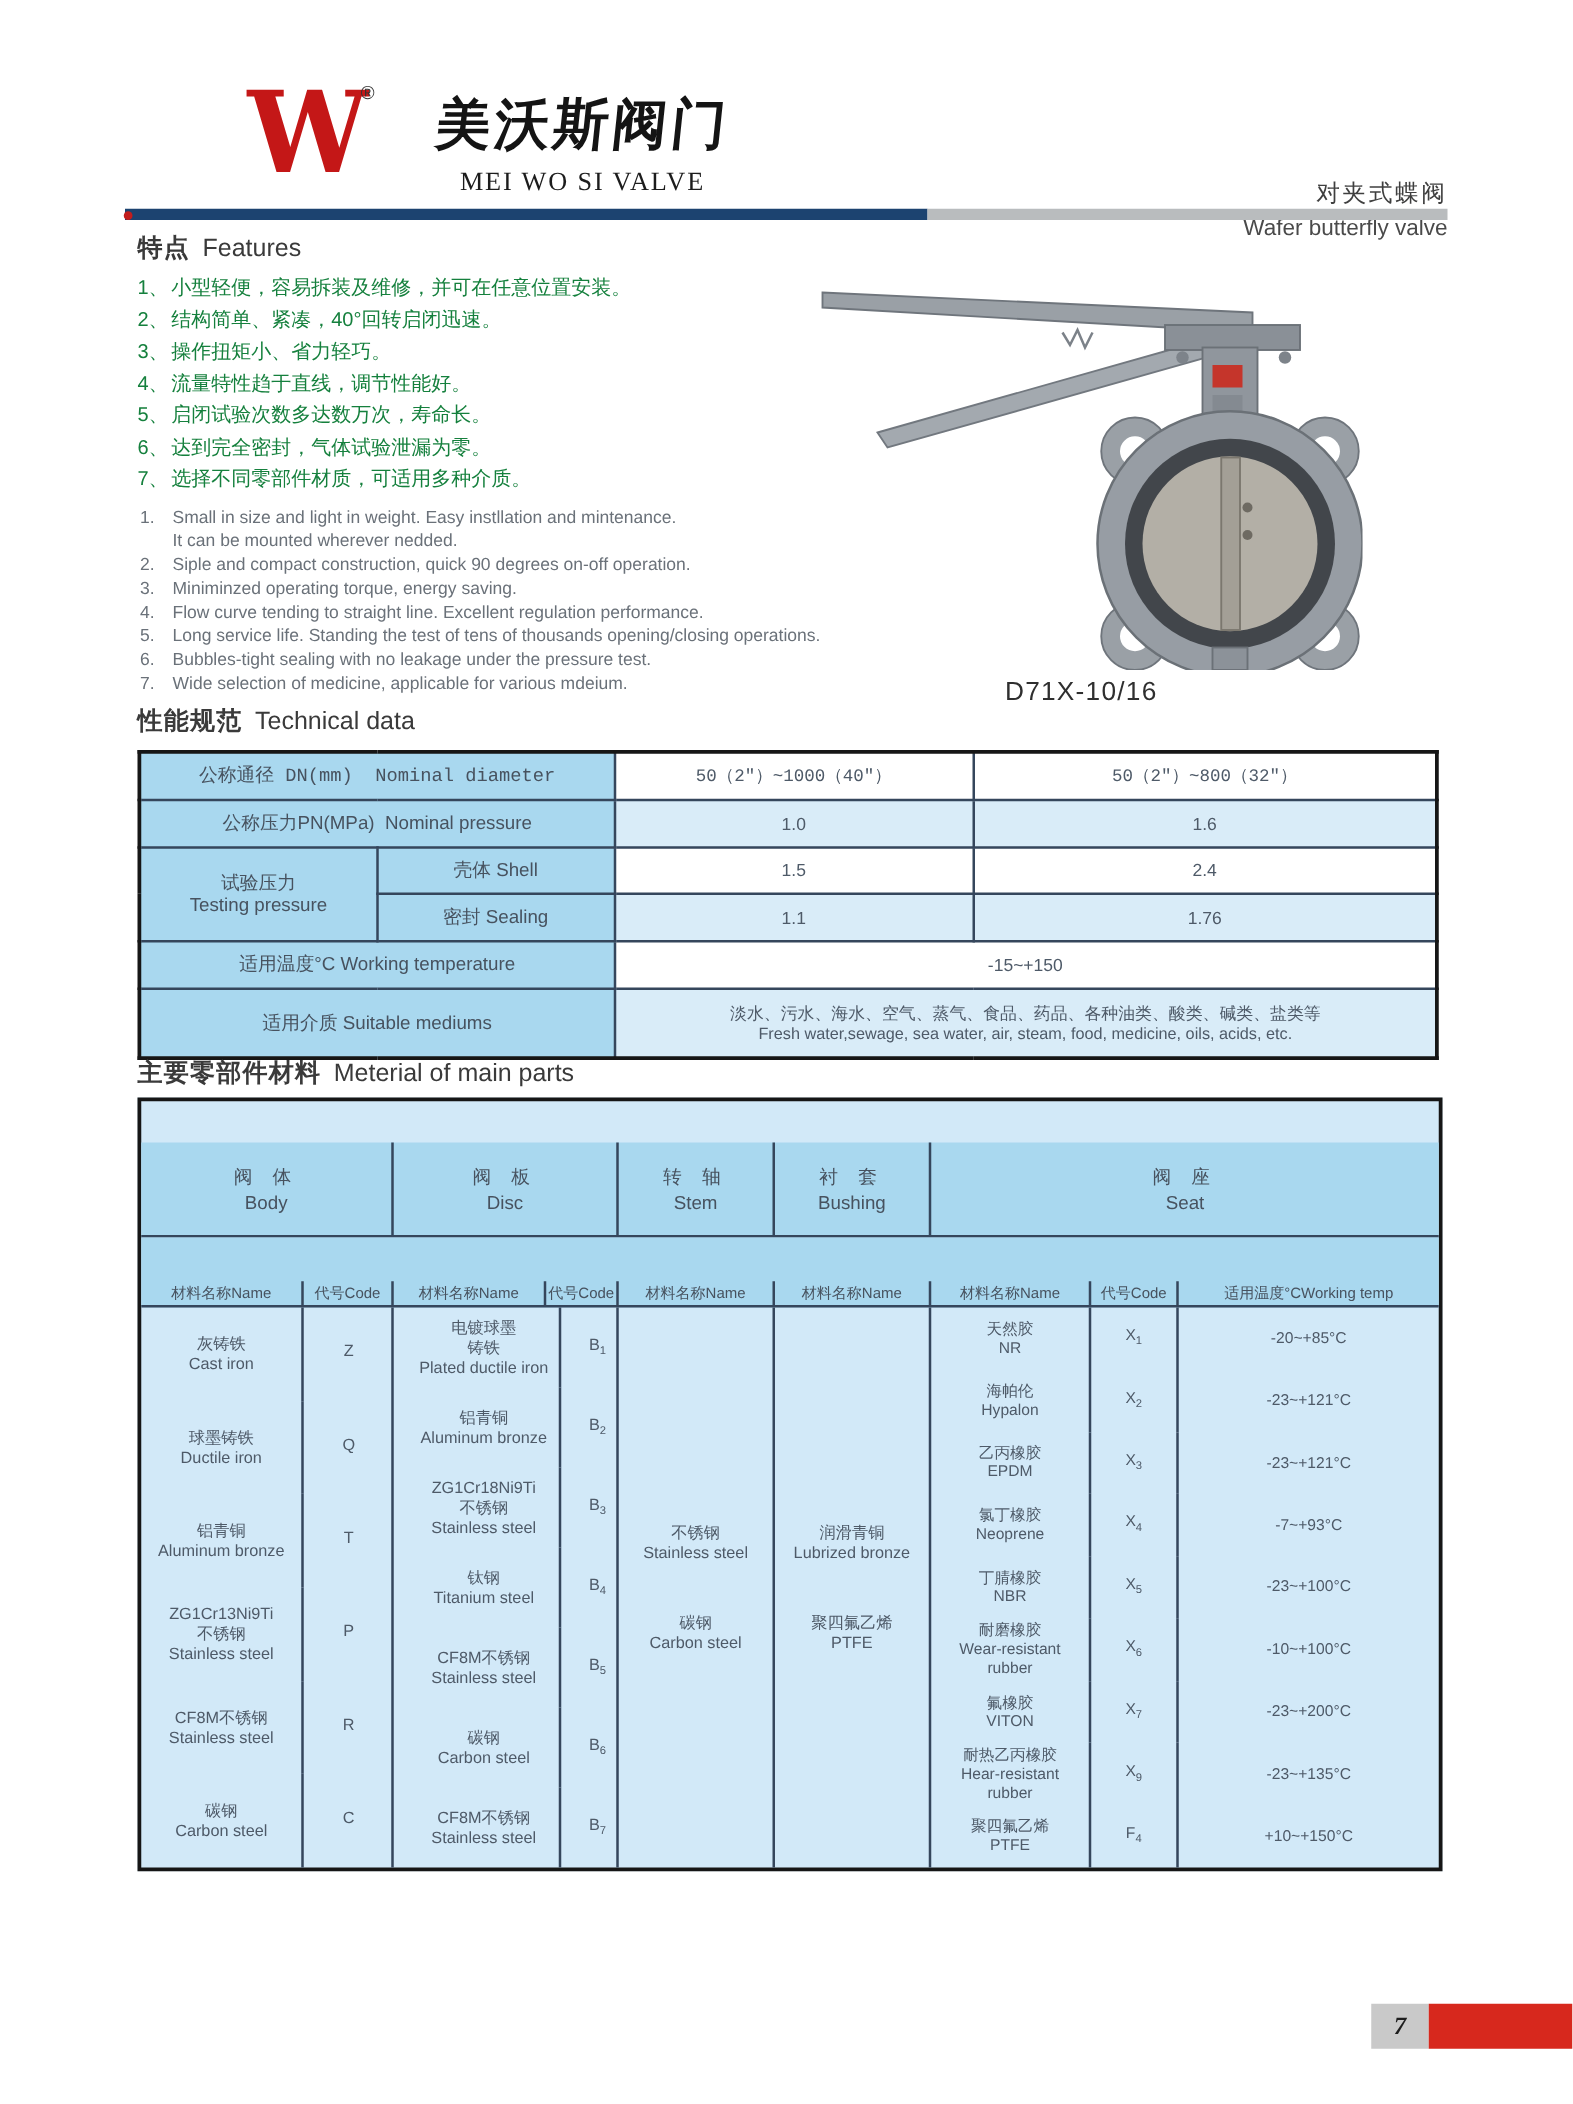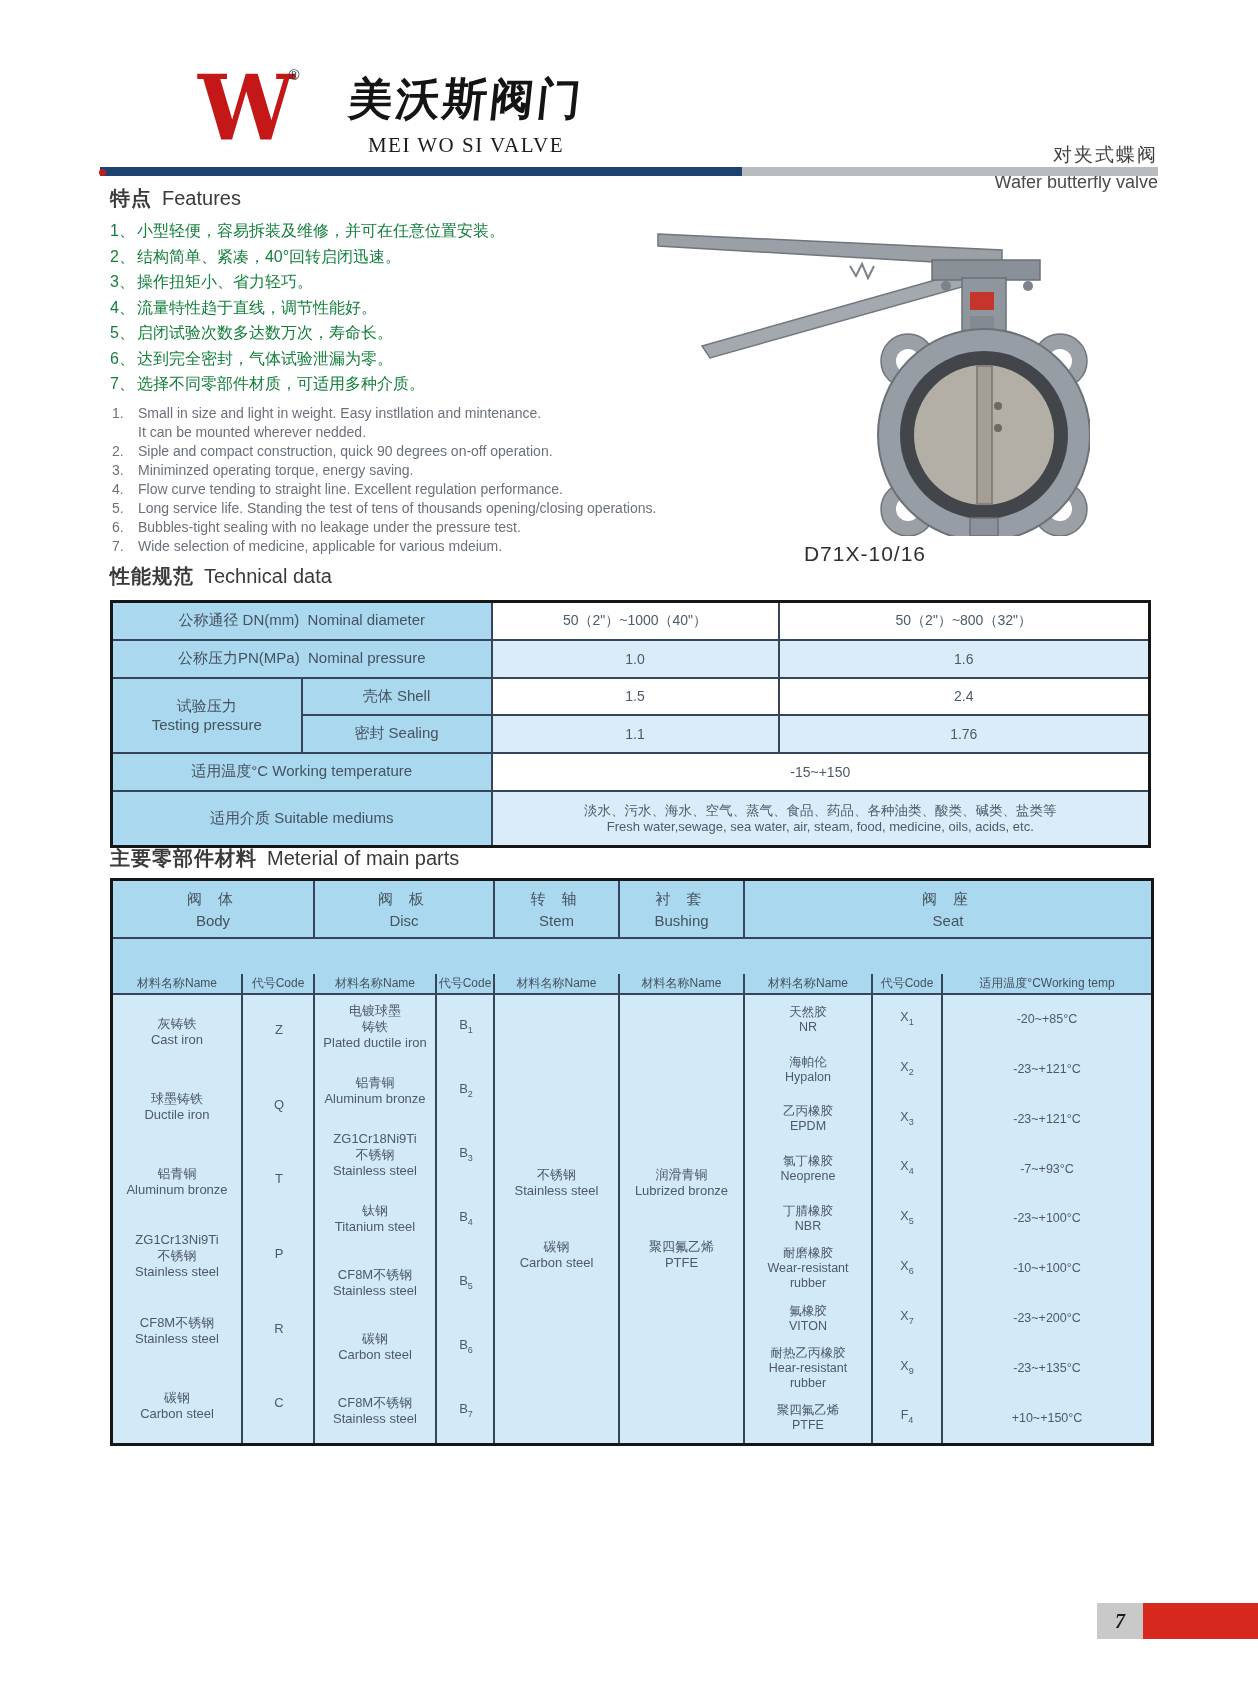--- a/index.html
+++ b/index.html
@@ -56,37 +56,37 @@
   .t-lbl { background:#a9d8ef; font-size:15px; color:#47525f; }
   .t-val-w { background:#ffffff; font-size:14px; color:#4e5a68; }
   .t-val-b { background:#d9ecf8; font-size:14px; color:#4e5a68; }
   .t-med-cn { font-size:13.5px; line-height:17px; }
   .t-med-en { font-size:13px; line-height:16px; }
 
   
   .mat-head { left:110px; top:845px; }
   .mtable { left:110px; top:878px; width:1044px; border:3px solid #161616; background:#d2e9f8; }
   .mat-groups { display:grid; grid-template-columns:202px 180px 125px 125px 406px;
-    height:58px; background:#a9d8ef; border-bottom:2px solid #35465c; }
+    height:76px; background:#a9d8ef; border-bottom:2px solid #35465c;margin-top:33px; }
   .mat-groups .gcell { display:flex; flex-direction:column; justify-content:center;
     align-items:center; border-right:2px solid #35465c; font-size:15px; color:#47525f; }
   .mat-groups .gcell:last-child { border-right:none; }
   .gcell .gcn { letter-spacing:6px; }
   .gcell .gen { margin-top:3px; letter-spacing:0; }
   .mat-sub { display:grid; grid-template-columns:130px 72px 122px 58px 125px 125px 128px 70px 208px;
     height:56px; background:#a9d8ef; border-bottom:2px solid #35465c; }
   .mat-sub .scell { display:flex; flex-direction:row; justify-content:center; align-items:center;
     border-right:2px solid #35465c; font-size:12px; line-height:17px; color:#47525f;margin-top:35px; }
   .mat-sub .scell:last-child { border-right:none; }
   .mat-data { display:grid; grid-template-columns:202px 180px 125px 125px 406px; height:448px; }
   .mat-col { border-right:2px solid #35465c; height:100%; }
   .mat-col:last-child { border-right:none; }
   .grid2 { display:grid; grid-auto-rows:1fr; height:100%; }
   .grid2.body { grid-template-columns:130px 72px; }
-  .grid2.disc { grid-template-columns:122px 58px; }
+  .grid2.disc { grid-template-columns:122px 58px;padding-left:12px; }
   .gridseat { display:grid; grid-template-columns:128px 70px 208px; grid-auto-rows:1fr; height:100%; }
   .mcell { display:flex; flex-direction:column; justify-content:center; align-items:center;
     font-size:13px; line-height:16px; color:#4e5a68; text-align:center; }
   .mcell.brd { border-right:2px solid #35465c; }
   .gridseat .mcell { font-size:12.5px; line-height:15px; }
   .stemcol { display:flex; flex-direction:column; justify-content:center; gap:40px; height:100%; }
   .mcode sub { font-size:9px; }
 
   
   .pg-gray { left:1097px; top:1603px; width:46px; height:36px; background:#c9c9c9;
@@ -196,21 +196,21 @@
 </div>
 <div class="abs ttable-wrap">
   <table class="ttable">
     <colgroup>
         <col style="width:190px">
         <col style="width:190px">
         <col style="width:287px">
         <col style="width:371px">
       </colgroup>
     <tbody>
-        <tr style="height:38px;">
+        <tr style="height:38px;font-family:Liberation Mono, monospace;">
       <td colspan="2" class="t-lbl">
         <span>公称通径 DN(mm)</span>&nbsp;&nbsp;<span>Nominal diameter</span>
       </td>
       <td class="t-val-w">50（2"）~1000（40"）</td>
       <td class="t-val-w">50（2"）~800（32"）</td>
     </tr>
     <tr style="height:38px;">
       <td colspan="2" class="t-lbl">
         <span>公称压力PN(MPa)</span>&nbsp;&nbsp;<span>Nominal pressure</span>
       </td>

